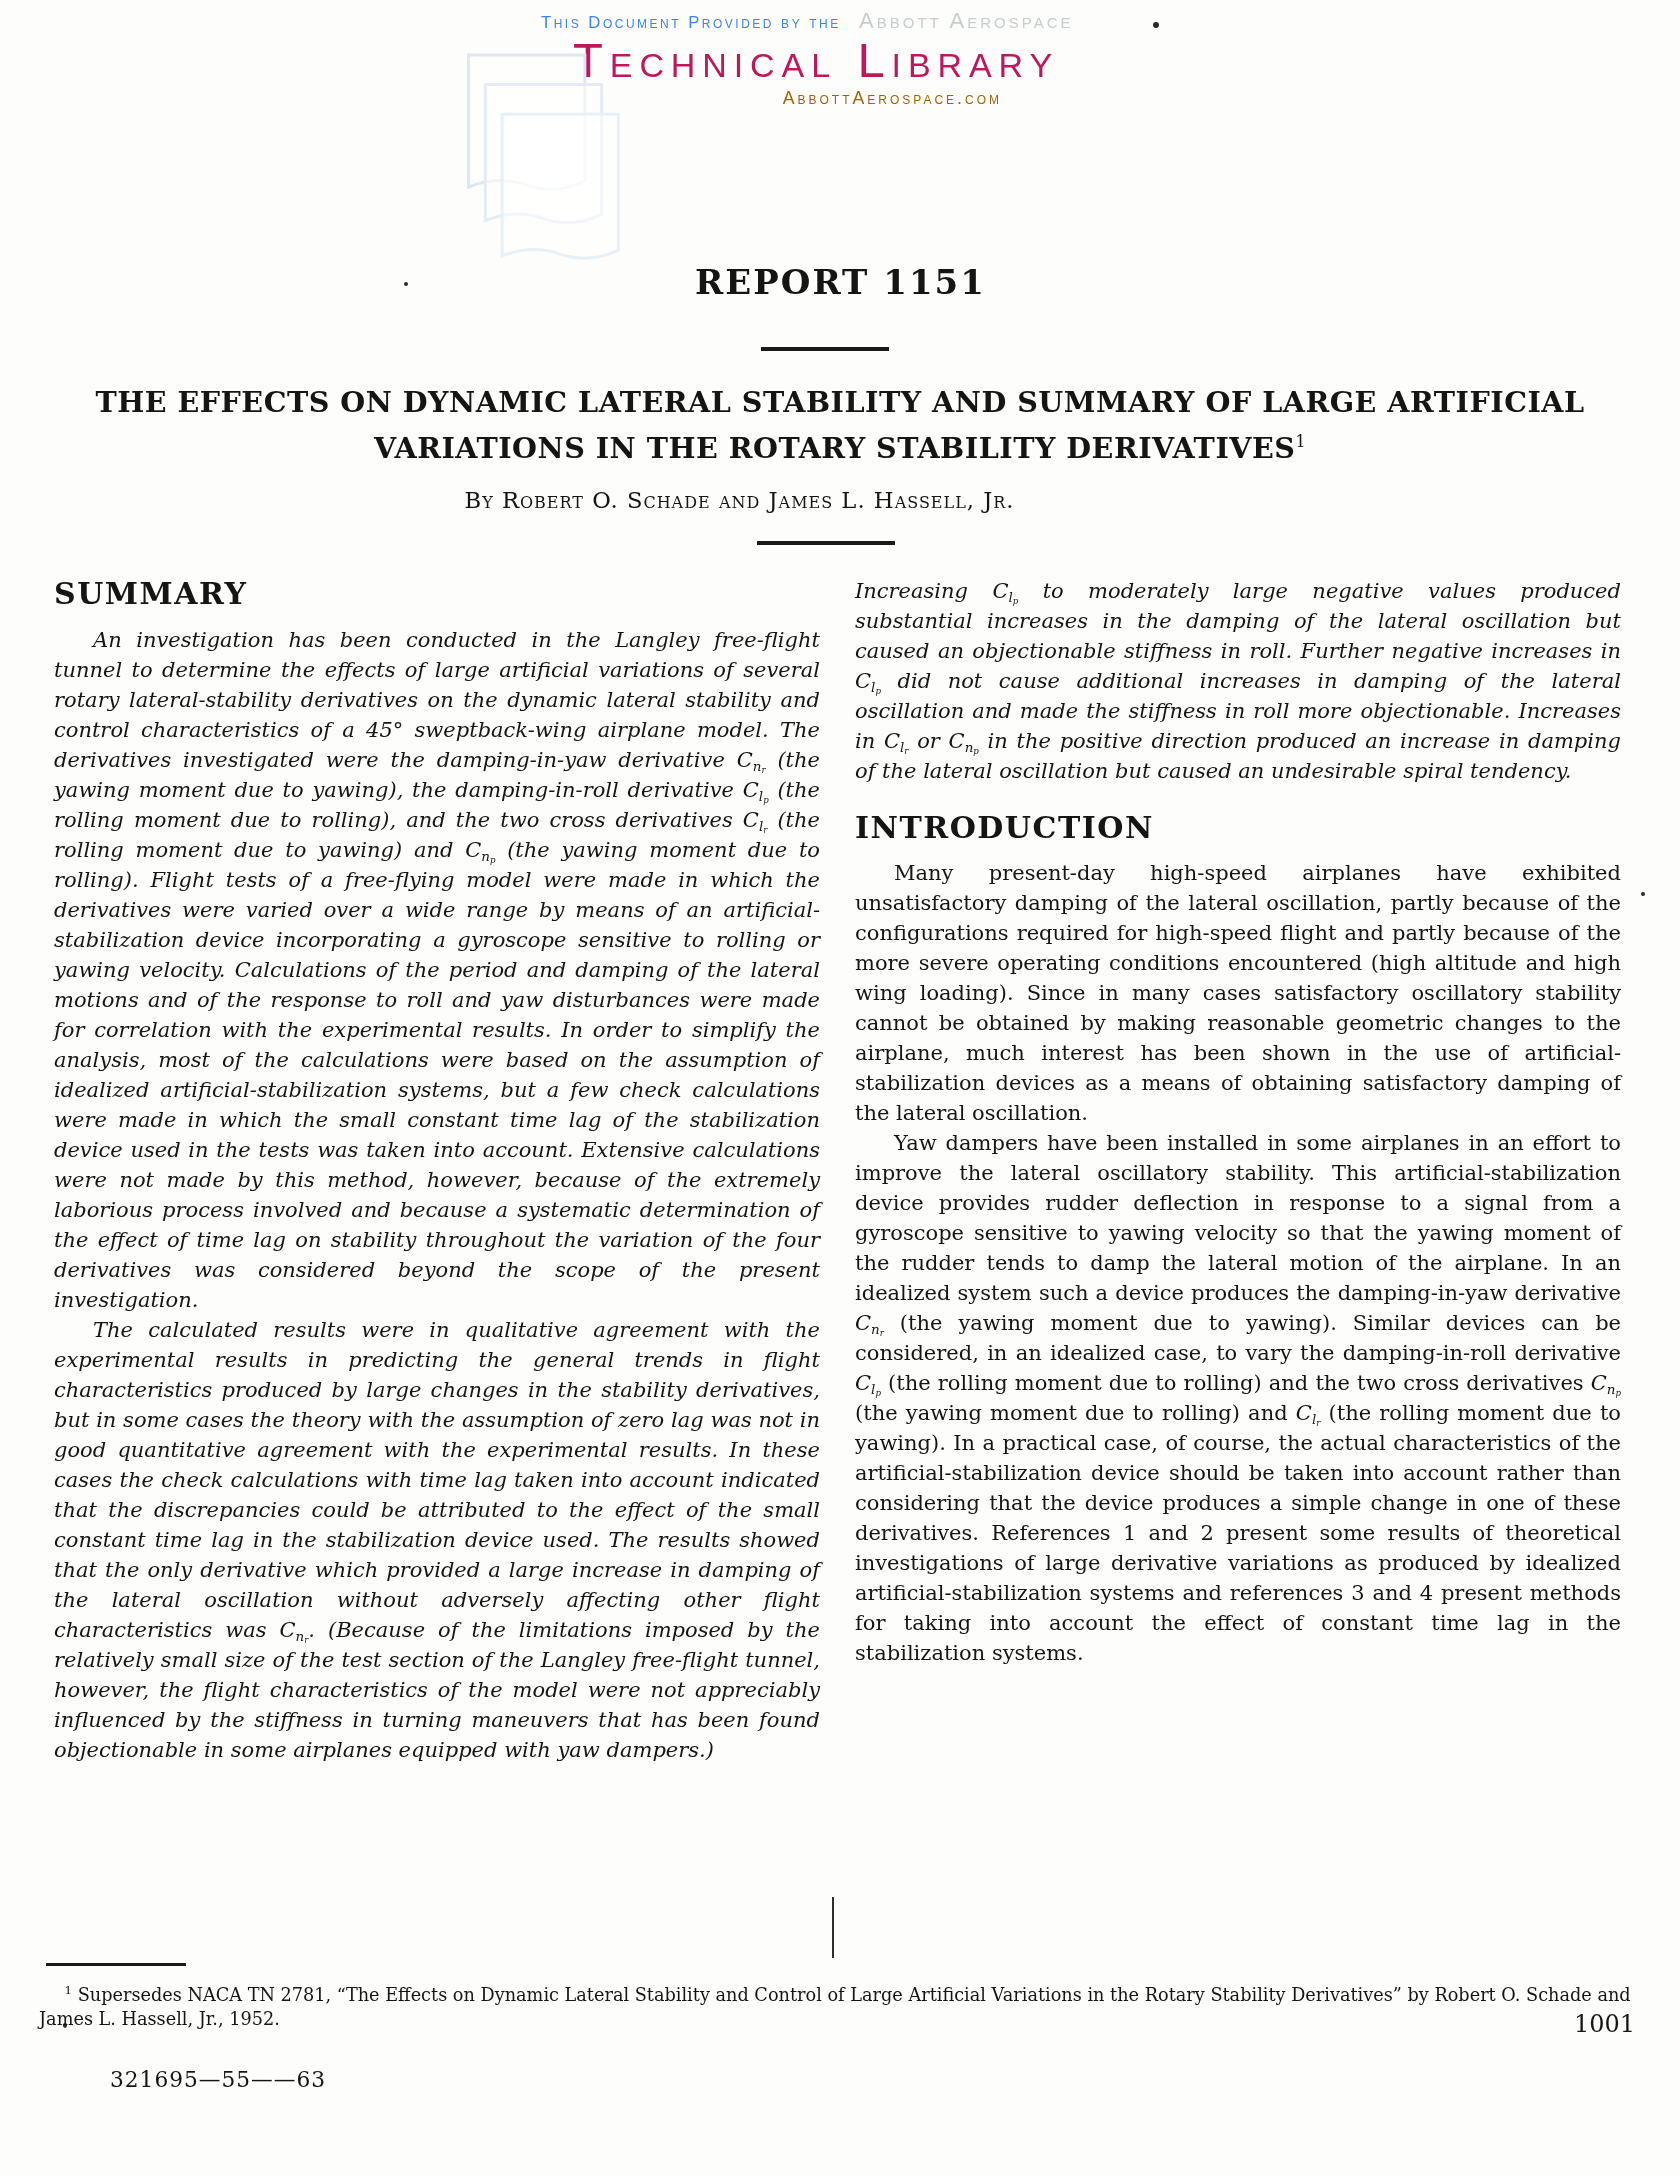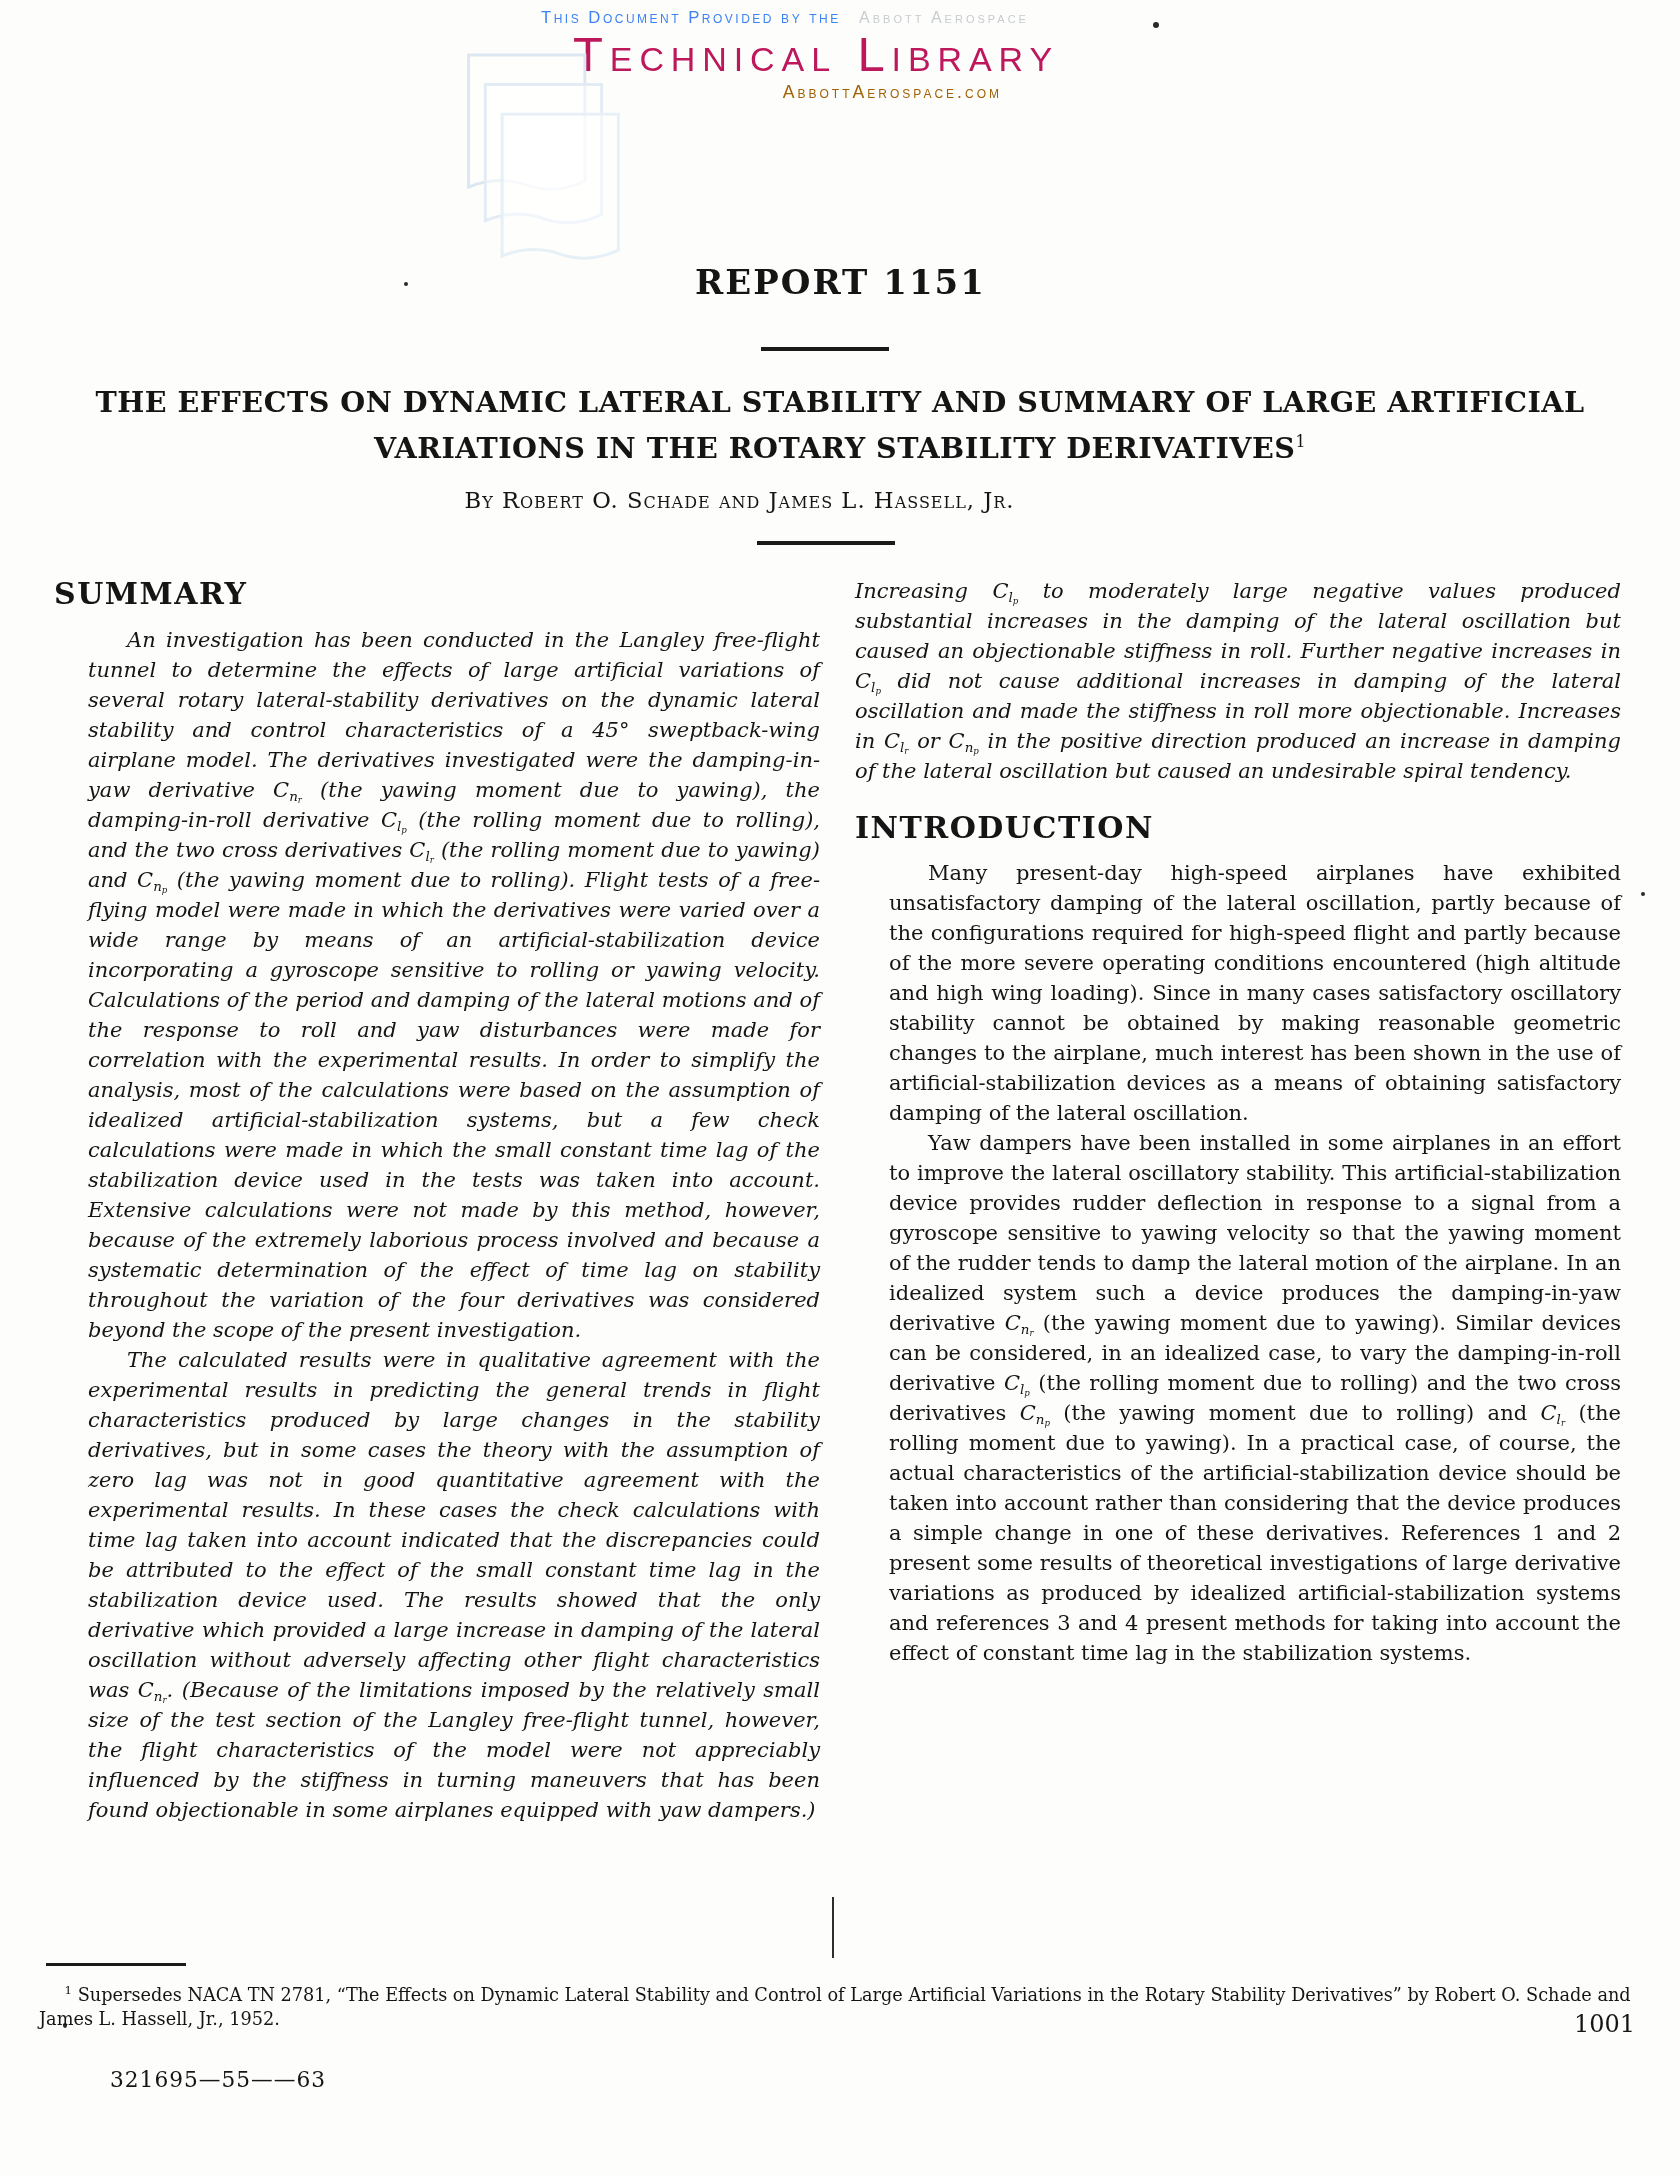--- a/index.html
+++ b/index.html
@@ -10,21 +10,21 @@
     background:#fdfdfb;
     font-family:"DejaVu Serif", serif;
     color:#151515;
     overflow:hidden;
   }
 
   
   .wm{position:absolute;left:433px;top:7.9px;width:569px;font-family:"Liberation Sans",sans-serif;}
   .wm-line1{padding-left:108px;white-space:nowrap;}
   .wm-prefix{font-variant:small-caps;font-size:16.7px;letter-spacing:2.5px;color:#3b82f6;}
-  .wm-brand{font-variant:small-caps;font-size:16px;letter-spacing:3px;color:#c7ccd1;margin-left:13.8px;}
+  .wm-brand{font-variant:small-caps;font-size:22px;letter-spacing:3px;color:#c7ccd1;margin-left:13.8px;}
   .wm-line2{padding-left:140px;margin-top:-2px;font-variant:small-caps;font-size:49px;letter-spacing:6.9px;color:#be185d;white-space:nowrap;}
   .wm-line3{text-align:right;margin-top:0px;font-variant:small-caps;font-size:17.7px;letter-spacing:3px;color:#a16207;}
   .wm-pages{position:absolute;left:7.9px;top:35px;}
 
   
   .report-no{position:absolute;top:262px;left:0;width:100%;text-align:center;
     font-size:34px;font-weight:700;letter-spacing:2px;}
   .rule1{position:absolute;top:347px;left:761px;width:128px;height:3.9px;background:#1a1a1a;}
   .main-title{position:absolute;top:382px;left:39px;width:1602px;text-align:center;
     font-size:28.6px;font-weight:700;line-height:40px;letter-spacing:0.5px;}
@@ -32,21 +32,21 @@
   .byline{position:absolute;top:487px;left:0;width:100%;text-align:center;
     font-variant:small-caps;font-size:22.7px;letter-spacing:1px;transform:translateX(-101px);}
   .rule2{position:absolute;top:541px;left:757px;width:138px;height:3.9px;background:#1a1a1a;}
 
   
   .col{position:absolute;top:576px;width:766px;}
   .col-left{left:54px;}
   .col-right{left:855px;}
   .sec-head{font-weight:700;font-size:30px;letter-spacing:1.5px;margin:0 0 13.8px 0;}
   .col p{margin:0;font-size:21px;line-height:30px;text-align:justify;}
-  .col p.indent{text-indent:39px;margin-left:34px;}
+  .col p.indent{text-indent:39px;}
   .col-left p{font-style:italic;}
   .summary-cont{font-style:italic;}
   .intro-head{margin-top:23.6px;margin-bottom:13.8px;}
   sub{font-size:64%;line-height:0;vertical-align:-0.28em;letter-spacing:0;}
   .coef{font-style:italic;white-space:nowrap;}
 
   
   .col-divider{position:absolute;left:832px;top:1897px;width:2px;height:61px;background:#2e2e2e;}
   .fn-rule{position:absolute;left:46px;top:1963px;width:140px;height:3px;background:#1a1a1a;}
   .footnote{position:absolute;left:39px;top:1978px;width:1601px;font-size:17.7px;line-height:24.6px;}

